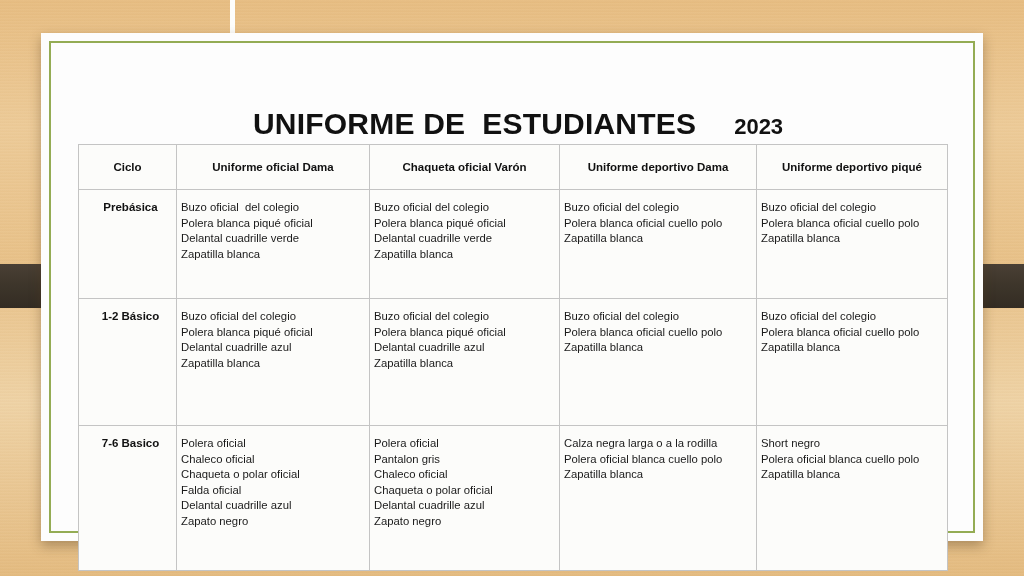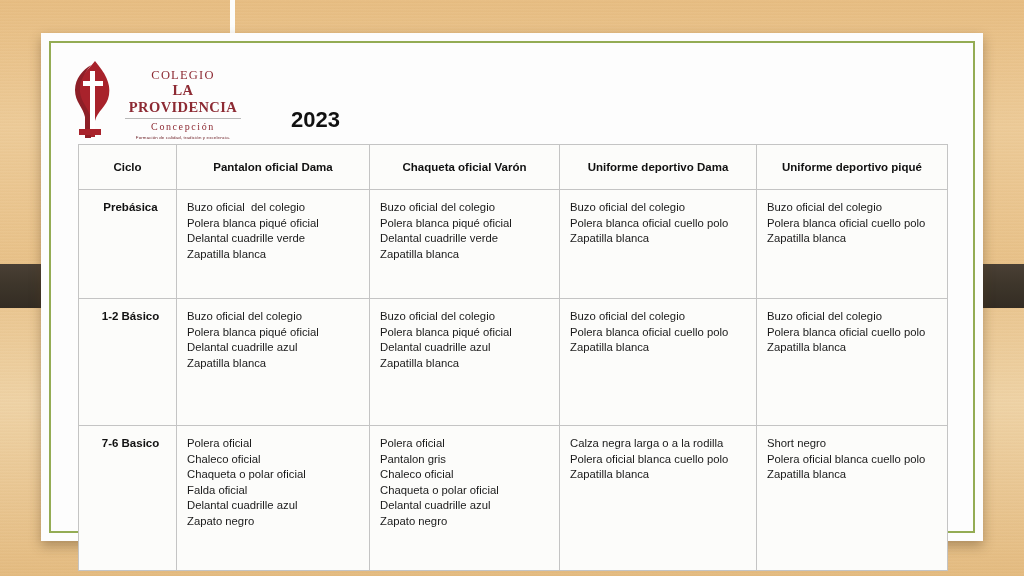--- a/index.html
+++ b/index.html
@@ -202,21 +202,21 @@
     text-align: center;
     vertical-align: top;
     font-size: 11.5px;
     font-weight: bold;
     color: #111;
     padding: 11px 6px 6px 12px;
   }
   table.uniform td.items {
     font-size: 11.3px;
     color: #1a1a1a;
-    padding: 10px 8px 12px 10px;
+    padding: 10px 8px 12px 4px;
     line-height: 1.38;
   }
   .item-line { white-space: pre-wrap; }
 
   
   col.c-cycle { width: 98px; }
   col.c-std   { width: 193px; }
   col.c-stdv  { width: 190px; }
   col.c-spd   { width: 197px; }
   col.c-spdv  { width: 191px; }
@@ -234,56 +234,39 @@
   <div class="top-strip b"></div>
 
   <div class="ribbon ribbon-left"></div>
   <div class="ribbon-cap ribbon-cap-left"></div>
   <div class="ribbon ribbon-right"></div>
   <div class="ribbon-cap ribbon-cap-right"></div>
 
   <div class="card">
     <div class="card-inner-border"></div>
 
-    <div class="logo">
-      <div class="logo-mark">
-        <svg width="54" height="84" viewBox="0 0 54 84" xmlns="http://www.w3.org/2000/svg">
-          <path d="M30 2 C40 14, 46 24, 44 36 C42 48, 32 52, 30 62 L30 78 L22 78 L22 60 C20 48, 12 44, 12 32 C12 20, 22 12, 30 2 Z" fill="#a8222b"></path>
-          <path d="M26 6 C18 16, 14 24, 15 33 C16 44, 24 49, 26 60 L26 79 L20 79 L20 58 C18 48, 10 43, 10 31 C10 19, 18 11, 26 6 Z" fill="#8d1f27"></path>
-          <rect x="18" y="22" width="20" height="5" fill="#ffffff"></rect>
-          <rect x="25" y="12" width="5" height="58" fill="#ffffff"></rect>
-          <rect x="14" y="70" width="22" height="6" fill="#a8222b"></rect>
-        </svg>
-      </div>
-      <div class="logo-text">
-        <div class="logo-line1">COLEGIO</div>
-        <div class="logo-line2">LA PROVIDENCIA</div>
-        <div class="logo-rule"></div>
-        <div class="logo-line3">Concepción</div>
-        <div class="logo-line4">Formación de calidad, tradición y excelencia.</div>
-      </div>
-    </div>
 
     <div class="title-row">
+      <div class="title-main">UNIFORME DE  ESTUDIANTES</div>
       <div class="title-year">2023</div>
     </div>
 
     <div class="table-wrap">
       <table class="uniform">
         <colgroup>
           <col class="c-cycle">
             <col class="c-std">
             <col class="c-stdv">
             <col class="c-spd">
             <col class="c-spdv">
         </colgroup>
         <thead>
           <tr>
             <th>Ciclo</th>
-            <th>Pantalon oficial Dama</th>
+            <th>Uniforme oficial Dama</th>
             <th>Chaqueta oficial Varón</th>
             <th>Uniforme deportivo Dama</th>
             <th>Uniforme deportivo piqué</th>
           </tr>
         </thead>
         <tbody>
           <tr class="row-prebasica">
             <td class="cycle">Prebásica</td>
             <td class="items">
                 <div class="item-line">Buzo oficial  del colegio</div>

